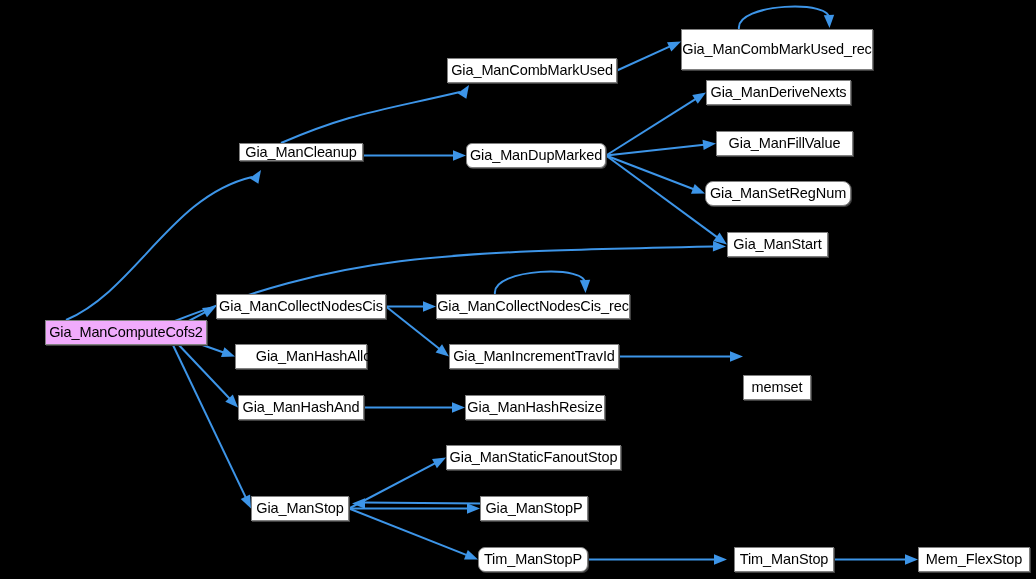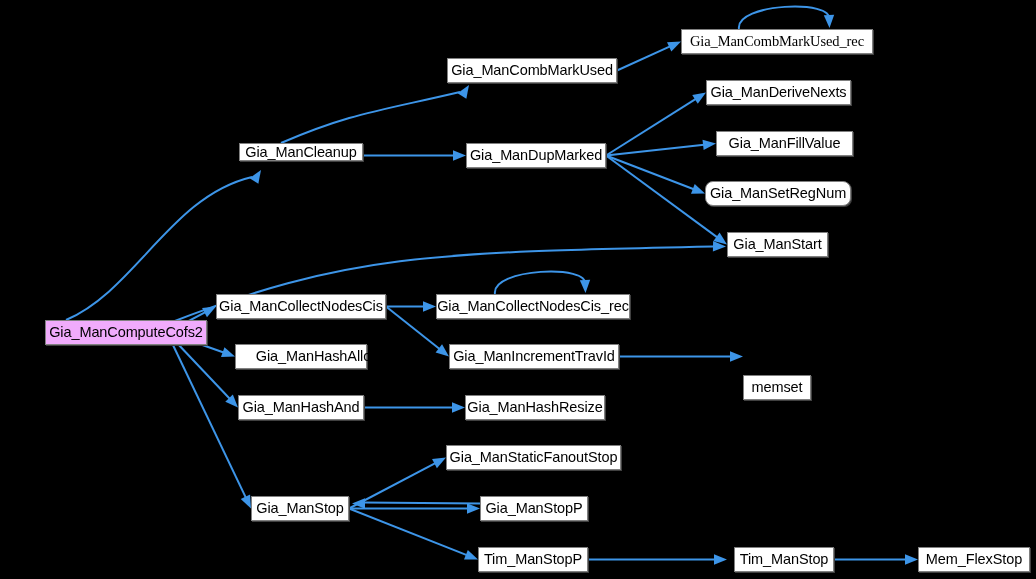--- a/index.html
+++ b/index.html
@@ -110,24 +110,24 @@
     </svg>
 <div class="node root" style="left: 5px; top: 320px; width: 162px; height: 25px;">
       <span>Gia_ManComputeCofs2</span>
     </div>
     <div class="node" style="left: 239px; top: 143px; width: 124px; height: 18px;">
       <span>Gia_ManCleanup</span>
     </div>
     <div class="node" style="left: 447px; top: 58px; width: 170px; height: 25px;">
       <span>Gia_ManCombMarkUsed</span>
     </div>
-    <div class="node" style="left: 681px; top: 29px; width: 192px; height: 25px; font-family: Liberation Serif, serif;">
+    <div class="node" style="left: 681px; top: 29px; width: 192px; height: 41px;">
       <span>Gia_ManCombMarkUsed_rec</span>
     </div>
-    <div class="node" style="left: 466px; top: 143px; width: 140px; height: 25px;">
+    <div class="node" style="left: 466px; top: 143px; width: 140px; height: 25px; border-radius: 6px;">
       <span>Gia_ManDupMarked</span>
     </div>
     <div class="node" style="left: 706px; top: 80px; width: 145px; height: 25px;">
       <span>Gia_ManDeriveNexts</span>
     </div>
     <div class="node" style="left: 716px; top: 131px; width: 137px; height: 25px;">
       <span>Gia_ManFillValue</span>
     </div>
     <div class="node" style="left: 705px; top: 181px; width: 146px; height: 25px; border-radius: 8px;">
       <span>Gia_ManSetRegNum</span>
@@ -158,21 +158,21 @@
     </div>
     <div class="node" style="left: 446px; top: 445px; width: 175px; height: 25px;">
       <span>Gia_ManStaticFanoutStop</span>
     </div>
     <div class="node" style="left: 251px; top: 496px; width: 98px; height: 25px;">
       <span>Gia_ManStop</span>
     </div>
     <div class="node" style="left: 480px; top: 496px; width: 108px; height: 25px;">
       <span>Gia_ManStopP</span>
     </div>
-    <div class="node" style="left: 478px; top: 547px; width: 110px; height: 25px;">
+    <div class="node" style="left: 478px; top: 547px; width: 110px; height: 25px; border-radius: 7px;">
       <span>Tim_ManStopP</span>
     </div>
     <div class="node" style="left: 727px; top: 547px; width: 100px; height: 25px; margin-left: 7px;">
       <span>Tim_ManStop</span>
     </div>
     <div class="node" style="left: 918px; top: 547px; width: 112px; height: 25px;">
       <span>Mem_FlexStop</span>
     </div>
   </div>
 

